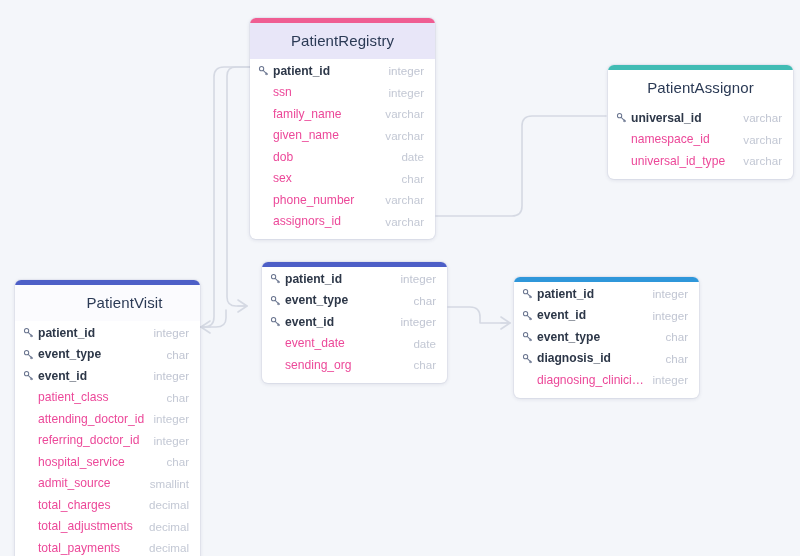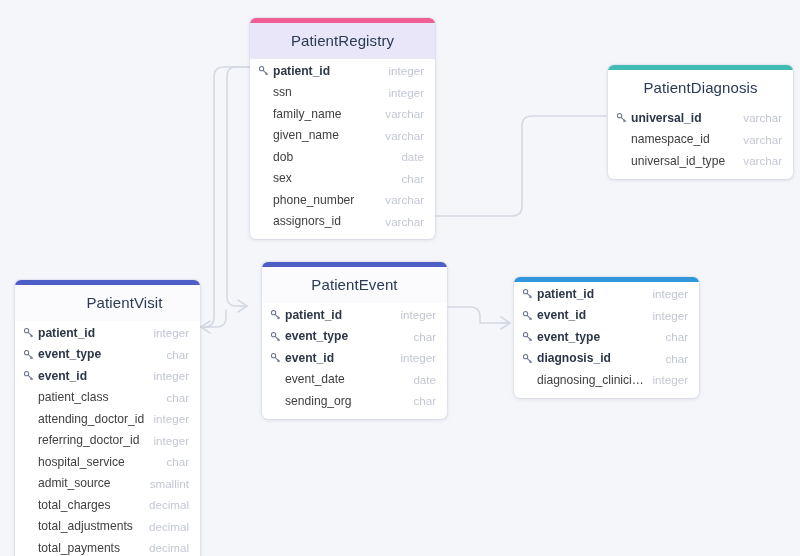--- a/index.html
+++ b/index.html
@@ -37,21 +37,21 @@
     padding:0 11px 0 8px;
     font-size:12.1px;
     white-space:nowrap;
   }
   .key-slot{
     width:15px;min-width:15px;
     display:flex;align-items:center;justify-content:flex-start;
   }
   .fname{
     flex:1 1 auto;
-    color:#404040;
+    color:#ec4899;
     overflow:hidden;
     text-overflow:ellipsis;
   }
   .field-row.pk .fname{color:#2d3748;font-weight:bold;}
   .ftype{
     color:#c3c8d4;
     font-size:11.6px;
     padding-left:8px;
     text-align:left;
   }
@@ -132,21 +132,21 @@
   </div>
           <div class="field-row">
     <span class="key-slot"></span>
     <span class="fname">assignors_id</span>
     <span class="ftype">varchar</span>
   </div>
         </div>
   </div>
       <div class="table-card" style="left: 608px; top: 65px; width: 185px;">
     <div class="accent" style="background: rgb(65, 188, 180);"></div>
-    <div class="title-band" style="background: rgb(255, 255, 255);">PatientDiagnosis</div>
+    <div class="title-band" style="background: rgb(255, 255, 255);">PatientAssignor</div>
     <div class="fields">
           <div class="field-row pk">
     <span class="key-slot">
               <svg width="11" height="11" viewBox="0 0 16 16" aria-hidden="true">
                 <g fill="none" stroke="#6b7690" stroke-width="1.5">
                   <circle cx="5.2" cy="5.4" r="3.1"></circle>
                   <path d="M7.5 7.7 L13.4 13.6" stroke-linecap="round"></path>
                   <path d="M11.0 13.0 L12.0 14.1" stroke-linecap="round"></path>
                   <path d="M12.4 11.6 L13.4 12.7" stroke-linecap="round"></path>
                 </g>
@@ -250,21 +250,20 @@
   </div>
           <div class="field-row">
     <span class="key-slot"></span>
     <span class="fname">total_payments</span>
     <span class="ftype">decimal</span>
   </div>
         </div>
   </div>
       <div class="table-card" style="left: 262px; top: 262px; width: 185px;">
     <div class="accent" style="background: rgb(77, 95, 199);"></div>
-    <div class="title-band" style="background: rgb(251, 251, 254);">PatientEvent</div>
     <div class="fields">
           <div class="field-row pk">
     <span class="key-slot">
               <svg width="11" height="11" viewBox="0 0 16 16" aria-hidden="true">
                 <g fill="none" stroke="#6b7690" stroke-width="1.5">
                   <circle cx="5.2" cy="5.4" r="3.1"></circle>
                   <path d="M7.5 7.7 L13.4 13.6" stroke-linecap="round"></path>
                   <path d="M11.0 13.0 L12.0 14.1" stroke-linecap="round"></path>
                   <path d="M12.4 11.6 L13.4 12.7" stroke-linecap="round"></path>
                 </g>

